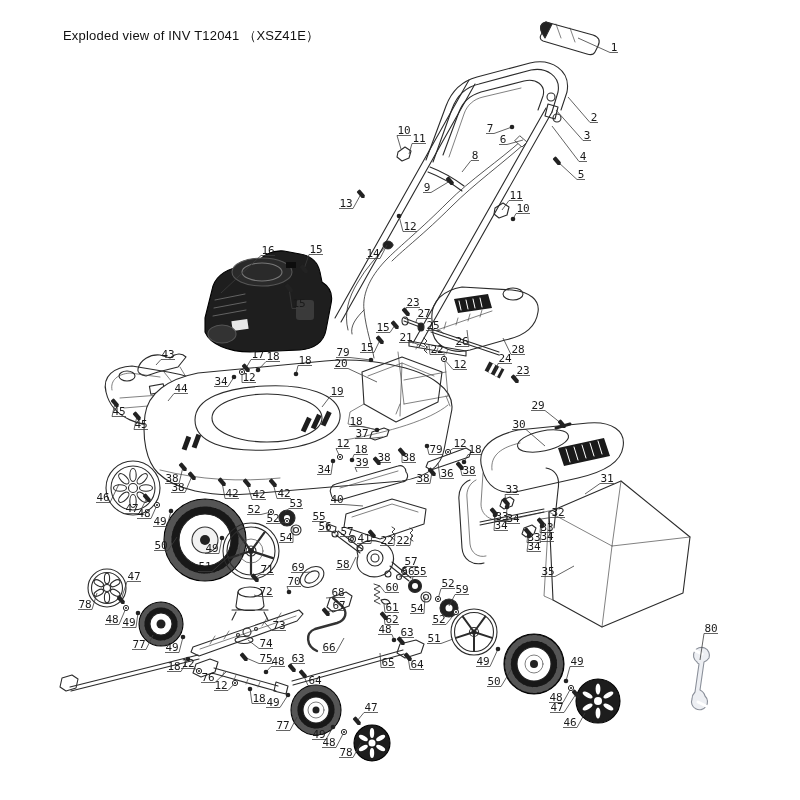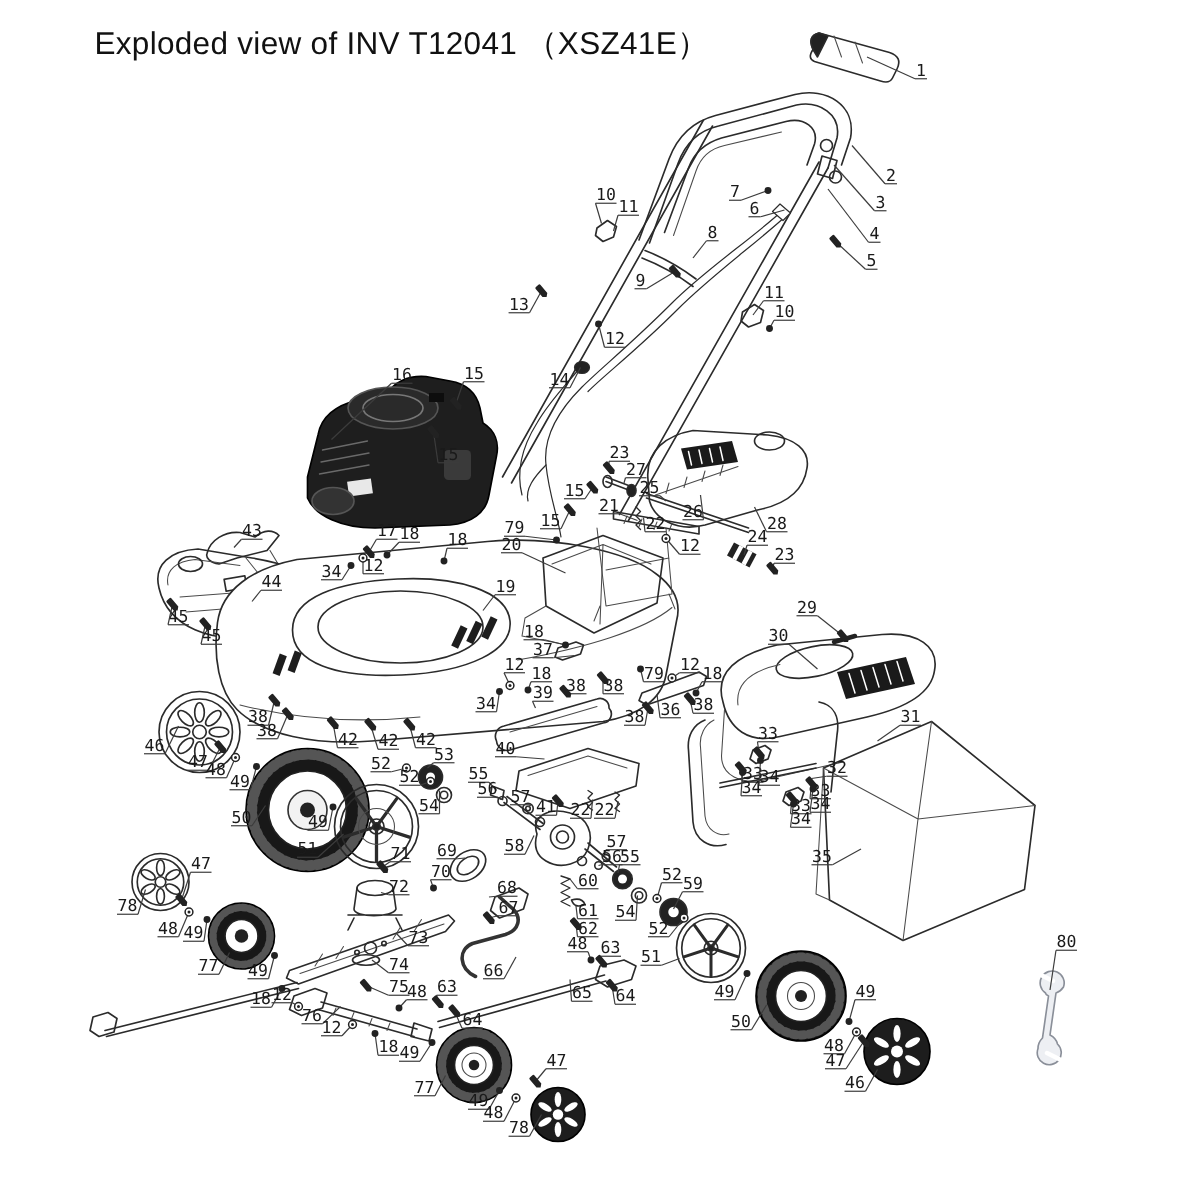--- a/index.html
+++ b/index.html
@@ -1,18 +1,18 @@
 <!DOCTYPE html>
 <html><head>
 <meta charset="utf-8">
 <style>
   html,body{margin:0;padding:0;background:#fff;}
   .page{position:relative;width:800px;height:800px;background:#ffffff;overflow:hidden;
         font-family:"Liberation Sans", sans-serif;}
-  .title{position:absolute;left:63px;top:15px;font-size:21px;color:#111;letter-spacing:.2px;}
+  .title{position:absolute;left:63px;top:27px;font-size:13px;color:#111;letter-spacing:.2px;}
   svg{position:absolute;left:0;top:0;}
   .art{stroke:#2b2b2b;stroke-width:1.1;fill:none;stroke-linecap:round;stroke-linejoin:round;}
   .thin{stroke-width:.7;stroke:#4a4a4a;}
   #labels text{font-family:"DejaVu Sans Mono", monospace;font-size:11px;fill:#1a1a1a;}
   #labels line{stroke:#3c3c3c;stroke-width:.8;}
 </style>
 </head>
 <body>
 
 <div class="page">

